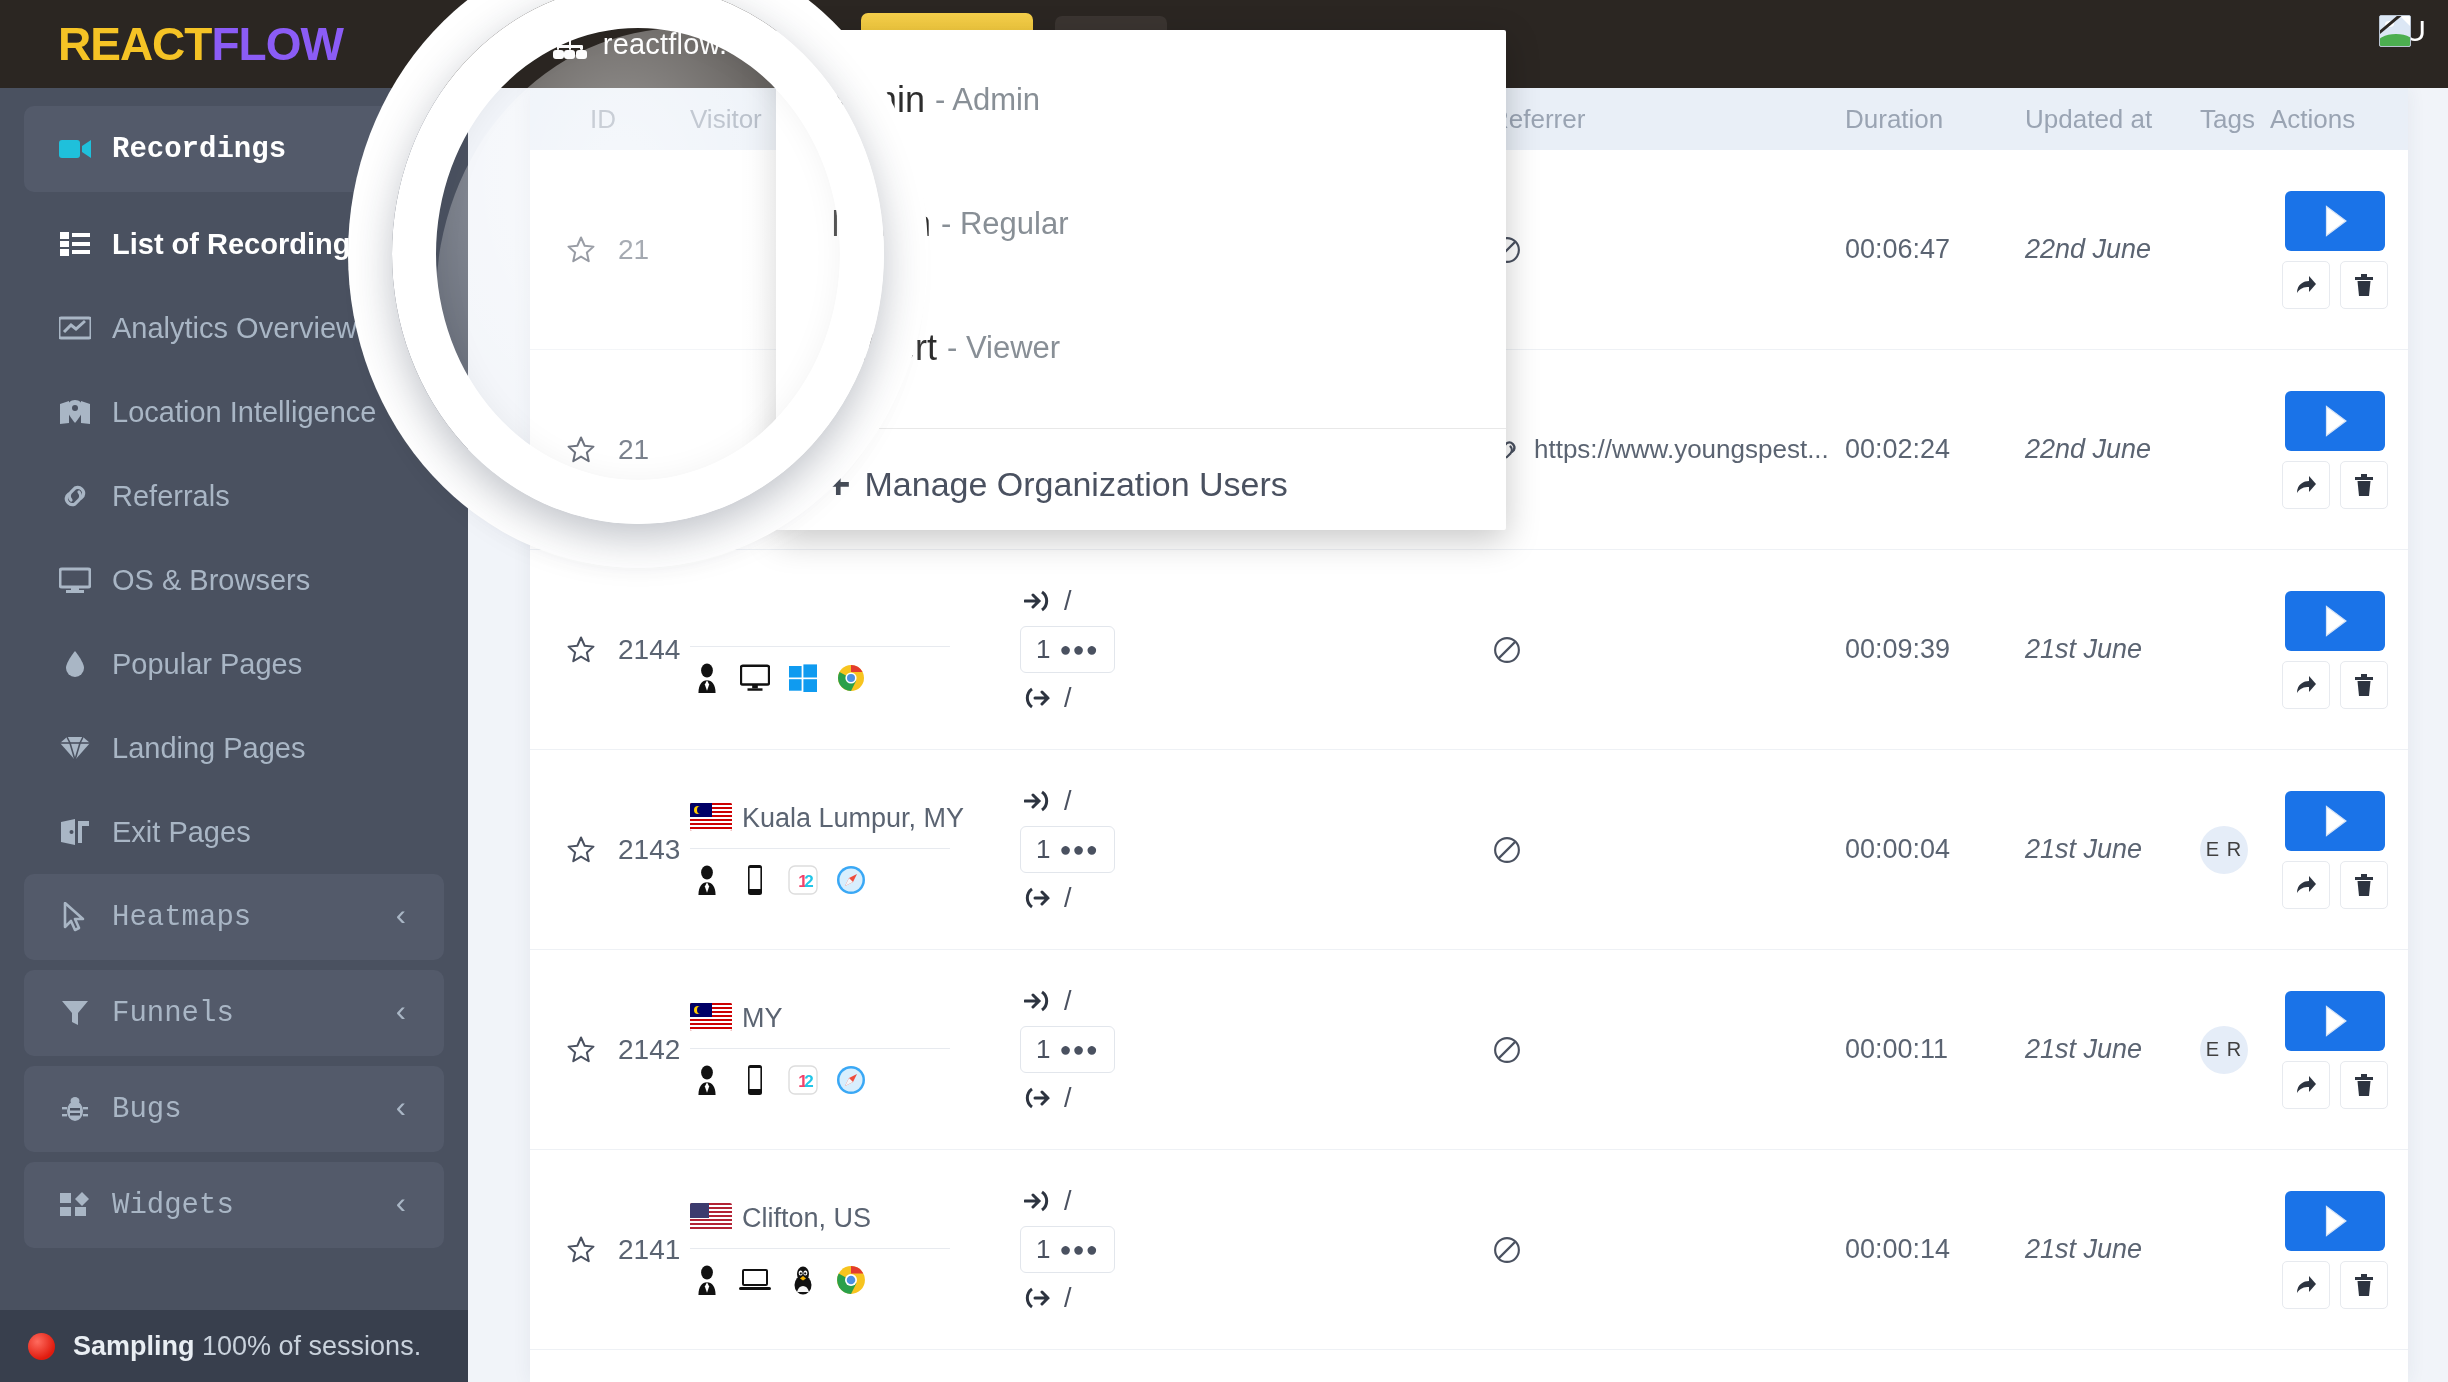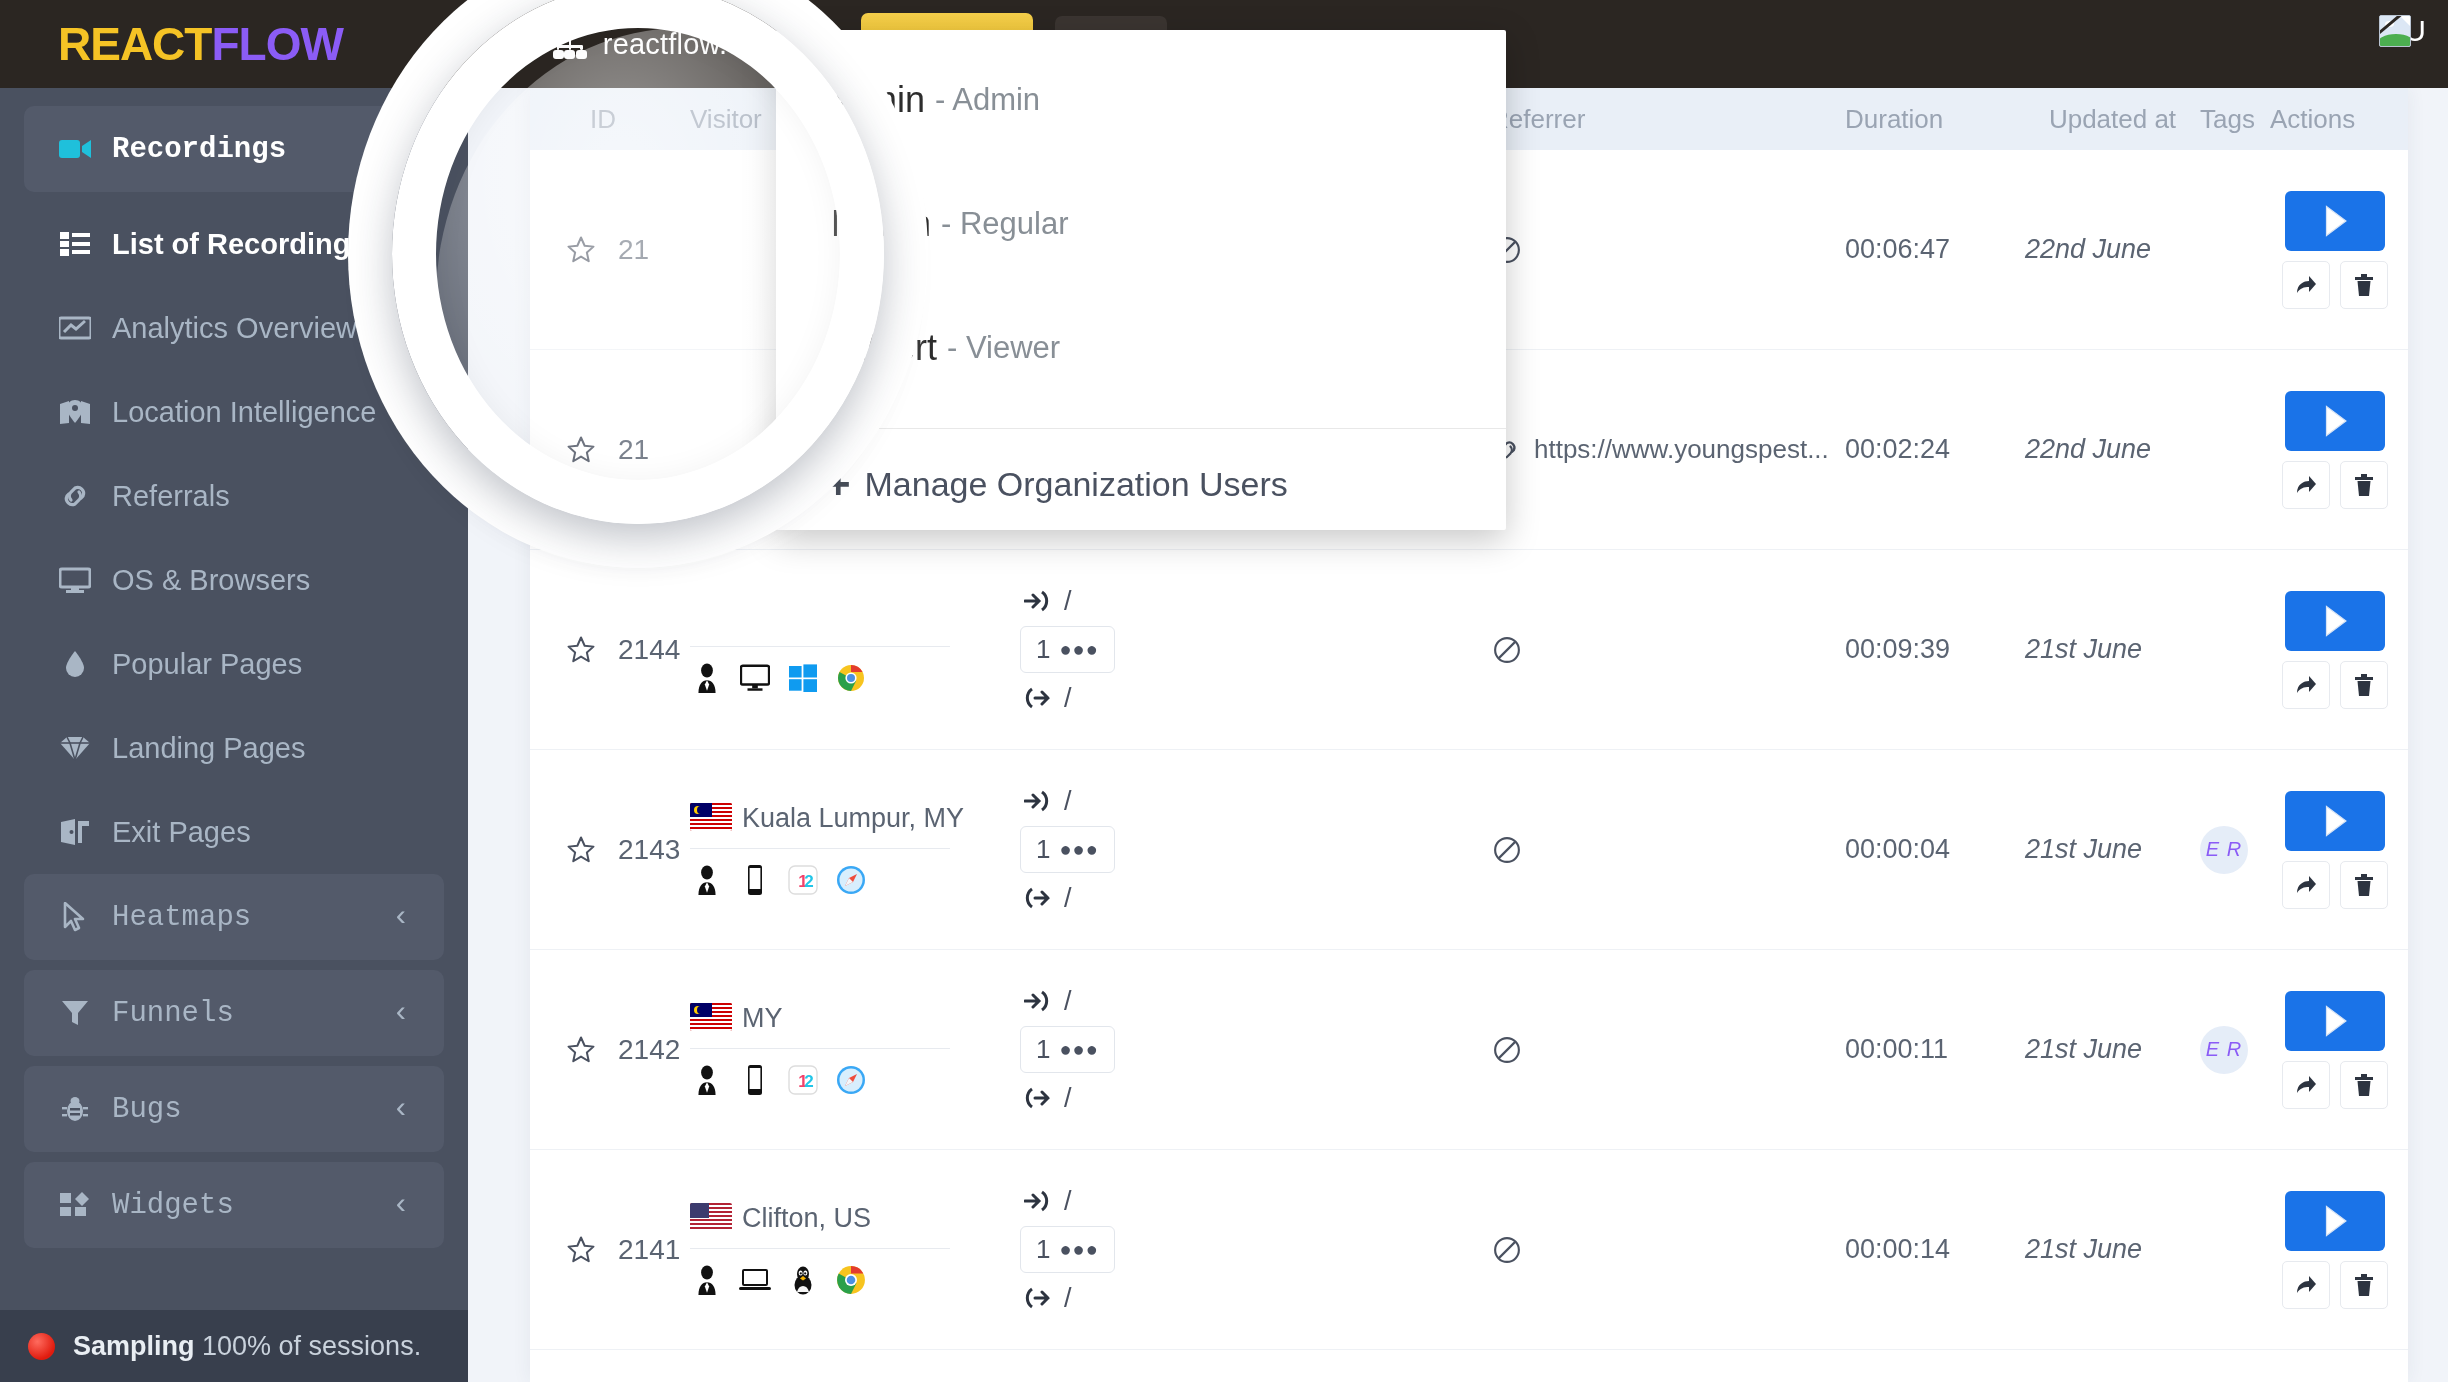--- a/index.html
+++ b/index.html
@@ -124,21 +124,21 @@
   .thead {
     height: 62px; background: #e9eff7; display:flex; align-items:center;
     color:#9aa4b3; font-size: 26px;
   }
   .th { white-space: nowrap; }
   .th-id        { width: 160px; text-align:left; padding-left: 60px; }
   .th-visitor   { width: 330px; }
   .th-pages     { width: 470px; }
   .th-referrer  { width: 355px; }
   .th-duration  { width: 180px; }
-  .th-updated   { width: 175px; text-align: center; }
+  .th-updated   { width: 175px; }
   .th-tags      { width: 70px; }
   .th-actions   { width: 130px; }
 
   .trow {
     display:flex; align-items:center; border-bottom: 1px solid #eef1f5;
     min-height: 200px; position: relative;
   }
   .cell { display:flex; align-items:center; }
   .c-id      { width: 160px; padding-left: 36px; gap: 22px; }
   .c-visitor { width: 330px; flex-direction: column; align-items: flex-start; justify-content:center; }
@@ -175,21 +175,21 @@
     border:1px solid #e2e6ec; border-radius:6px; padding: 7px 15px;
     font-size: 26px; color:#4a5160; display:flex; align-items:center; gap:9px;
   }
   .dots3 { letter-spacing:1px; font-size: 20px; color:#4a5160; }
 
   .ref-block { display:flex; align-items:center; gap:10px; font-size:26px; color:#5b6472;}
   .dur, .upd { font-size: 27px; color:#5b6472; }
   .tag-badge {
     width: 48px; height: 48px; border-radius:50%; background:#e5edf8;
     display:flex; align-items:center; justify-content:center;
-    font-size: 20px; color:#8b5cf6; letter-spacing:1px;font-style:italic;
+    font-size: 20px; color:#404040; letter-spacing:1px;
   }
   .play-btn {
     width: 100px; height: 60px; background:#1a73e8; border:none; border-radius:6px;
     display:flex; align-items:center; justify-content:center; cursor:pointer;
   }
   .small-btns { display:flex; gap: 10px; }
   .sq-btn {
     width: 48px; height: 48px; background:#fff; border:1px solid #e7eaef; border-radius:5px;
     display:flex; align-items:center; justify-content:center; cursor:pointer;
   }

